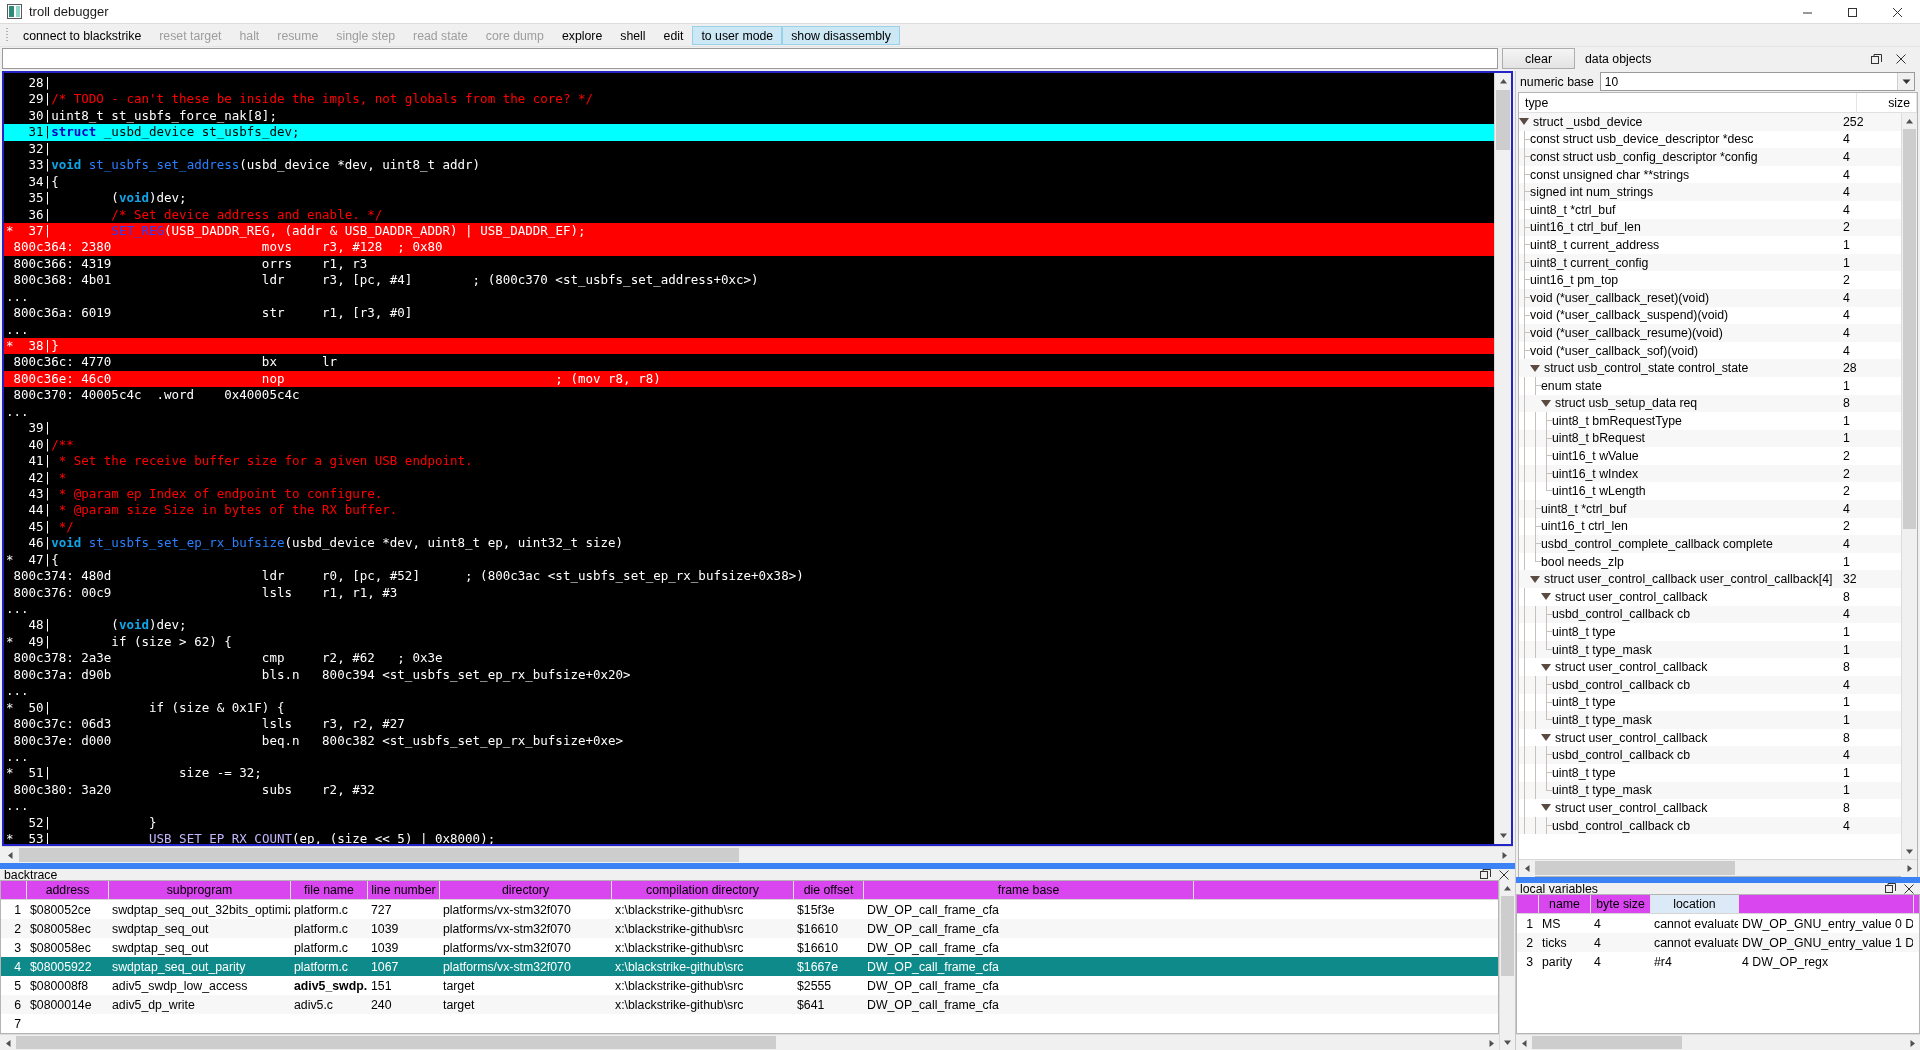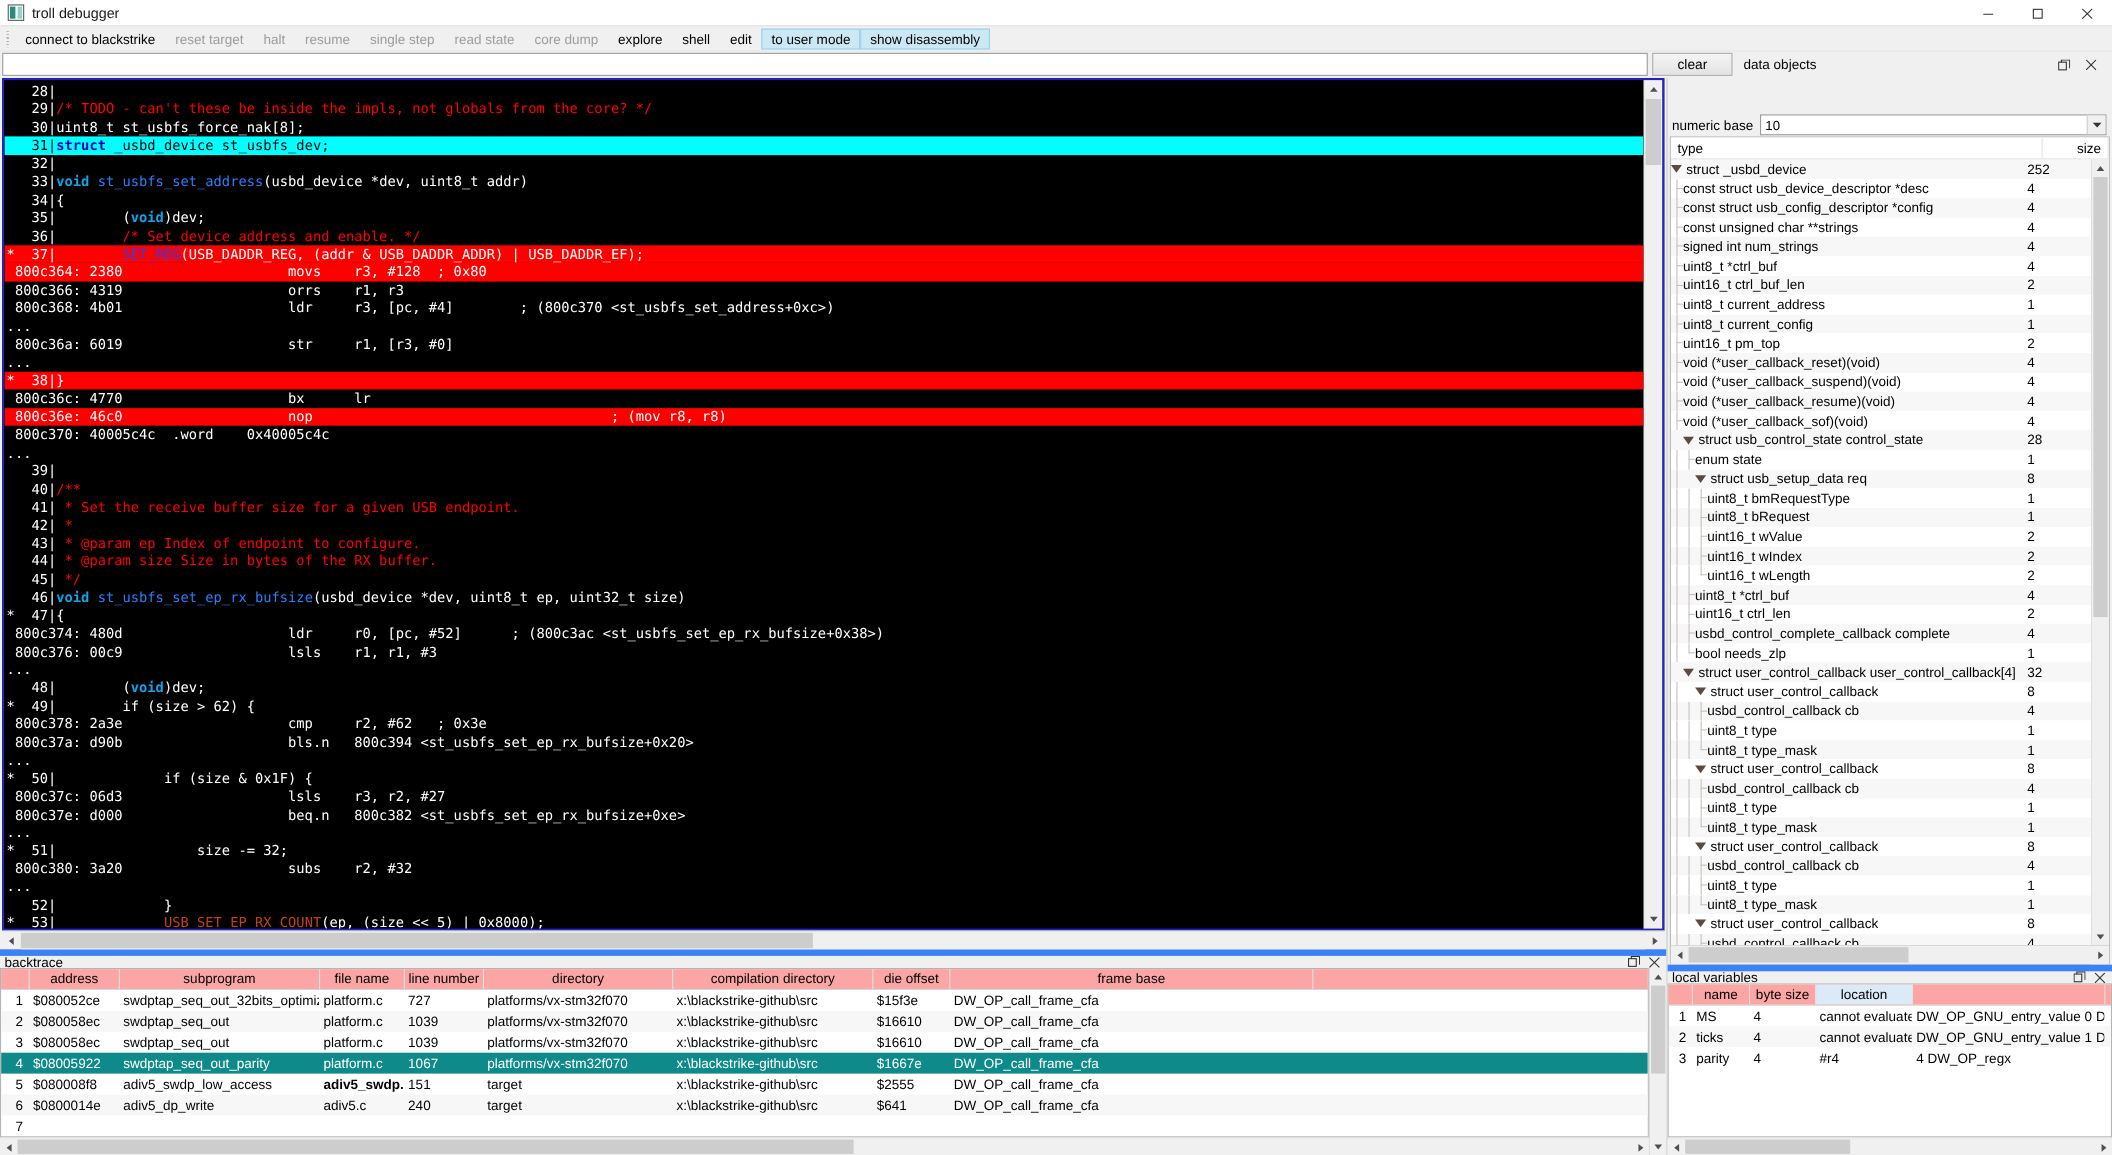--- a/index.html
+++ b/index.html
@@ -83,36 +83,36 @@
     flex: 1 1 auto; background: #000000; overflow: hidden; position: relative;
     font-family: "DejaVu Sans Mono", monospace; font-size: 12.5px; line-height: 16.45px;
     color: #ffffff; white-space: pre; padding-top: 2px;
   }
   .srcline { height: 16.45px; white-space: pre; padding-left: 2px; }
   .srcline.hl-cyan { background: #00ffff; color: #000; }
   .srcline.hl-red  { background: #ff0000; color: #ffffff; }
   .tok-comment { color: #ff0000; }
   .tok-kw { color: #0ea5e9; font-weight: bold; }
   .tok-fn { color: #2a7fff; }
-  .tok-macro { color: #c2410c; }
+  .tok-macro { color: #c4b5fd; }
   .srcline.hl-cyan .tok-kw { color: #0000c0; }
   .srcline.hl-red .tok-macro { color: #2a3fff; }
 
   
   .vsb { width: 17px; flex: 0 0 17px; background: #f0f0f0; border-left: 1px solid #d8d8d8; display:flex; flex-direction:column; }
   .sb-arrow { height: 17px; display:flex; align-items:center; justify-content:center; background:#f0f0f0; font-size:9px; color:#606060;}
   .sb-track { flex:1 1 auto; background:#f0f0f0; position:relative; }
   .sb-thumb { position:absolute; left:1px; right:1px; background:#cdcdcd; }
   .hsb { height: 17px; flex: 0 0 17px; background: #f0f0f0; display:flex; border-top:1px solid #d8d8d8;}
   .hsb .sb-arrow { width: 17px; height: 17px; }
   .hsb-track { flex:1 1 auto; position:relative; background:#f0f0f0; }
   .hsb-thumb { position:absolute; top:1px; bottom:1px; background:#cdcdcd; }
 
   
-  .numbase-row { height: 21px; flex:0 0 21px; display:flex; align-items:center; padding-left:4px; gap:6px;margin-top:32px; }
+  .numbase-row { height: 21px; flex:0 0 21px; display:flex; align-items:center; padding-left:4px; gap:6px; }
   .numbase-label { font-size: 12.3px; }
   .numbase-select {
     flex: 1 1 auto; margin-right: 5px; height: 19px; background:#fff; border:1px solid #9a9a9a;
     display:flex; align-items:center; padding-left:4px; font-size:12px; position:relative;
   }
   .numbase-select .arrow { position:absolute; right:0; top:0; bottom:0; width:17px; background:#f0f0f0;
      border-left:1px solid #cfcfcf; display:flex; align-items:center; justify-content:center; font-size:8px; }
 
   .treewrap { flex: 1 1 auto; display:flex; flex-direction:column; min-height:0; border:1px solid #b4b4b4; margin:0 2px; background:#fff; }
   .tree-head { display:flex; height:20px; flex:0 0 20px; background:#fff; border-bottom:1px solid #e0e0e0; font-size:12.3px; }
@@ -139,21 +139,21 @@
   .tline.e { }
   .tree-hsb { height:17px; flex:0 0 17px; display:flex; background:#f0f0f0; border-top:1px solid #d8d8d8; }
   .dock { display:flex; flex-direction:column; min-width:0; }
   .dock-title {
     height: 17px; flex:0 0 17px; display:flex; align-items:center; font-size:12.3px;
     padding-left:4px; background:#f0f0f0; border-top:6px solid #3b82f6;
   }
   .dock-title .t { flex:1 1 auto; }
   .icobtn { width:13px; height:13px; margin-right:5px; display:flex; align-items:center; justify-content:center; }
   .grid { flex:1 1 auto; display:flex; flex-direction:column; border:1px solid #b4b4b4; background:#fff; min-height:0; }
-  .grid-head { display:flex; height:19px; flex:0 0 19px; background:#fca5a5; border-bottom:1px solid #d5d5d5; font-size:12.3px; }
+  .grid-head { display:flex; height:19px; flex:0 0 19px; background:#d946ef; border-bottom:1px solid #d5d5d5; font-size:12.3px; }
   .gh { display:flex; align-items:center; justify-content:center; border-right:1px solid #e2e2e2; overflow:hidden; white-space:nowrap;}
   .gh.sel { background:#dceaf7; }
   .grid-body { flex:1 1 auto; overflow:hidden; }
   .grow { display:flex; height:19px; font-size:12.3px; align-items:center; }
   .grow.odd { background:#f7f7f7; }
   .grow.sel { background:#0f8a8a; color:#fff; }
   .gc { display:flex; align-items:center; padding-left:3px; border-right:1px solid transparent; overflow:hidden; white-space:nowrap; }
   .gc.idx { justify-content:flex-end; padding-right:5px; }
   .grid-hsb { height:16px; flex:0 0 16px; display:flex; background:#f0f0f0; border-top:1px solid #dcdcdc;}
   .grid-vsb { width:16px; flex:0 0 16px; background:#f0f0f0; border-left:1px solid #dcdcdc; display:flex; flex-direction:column;}

